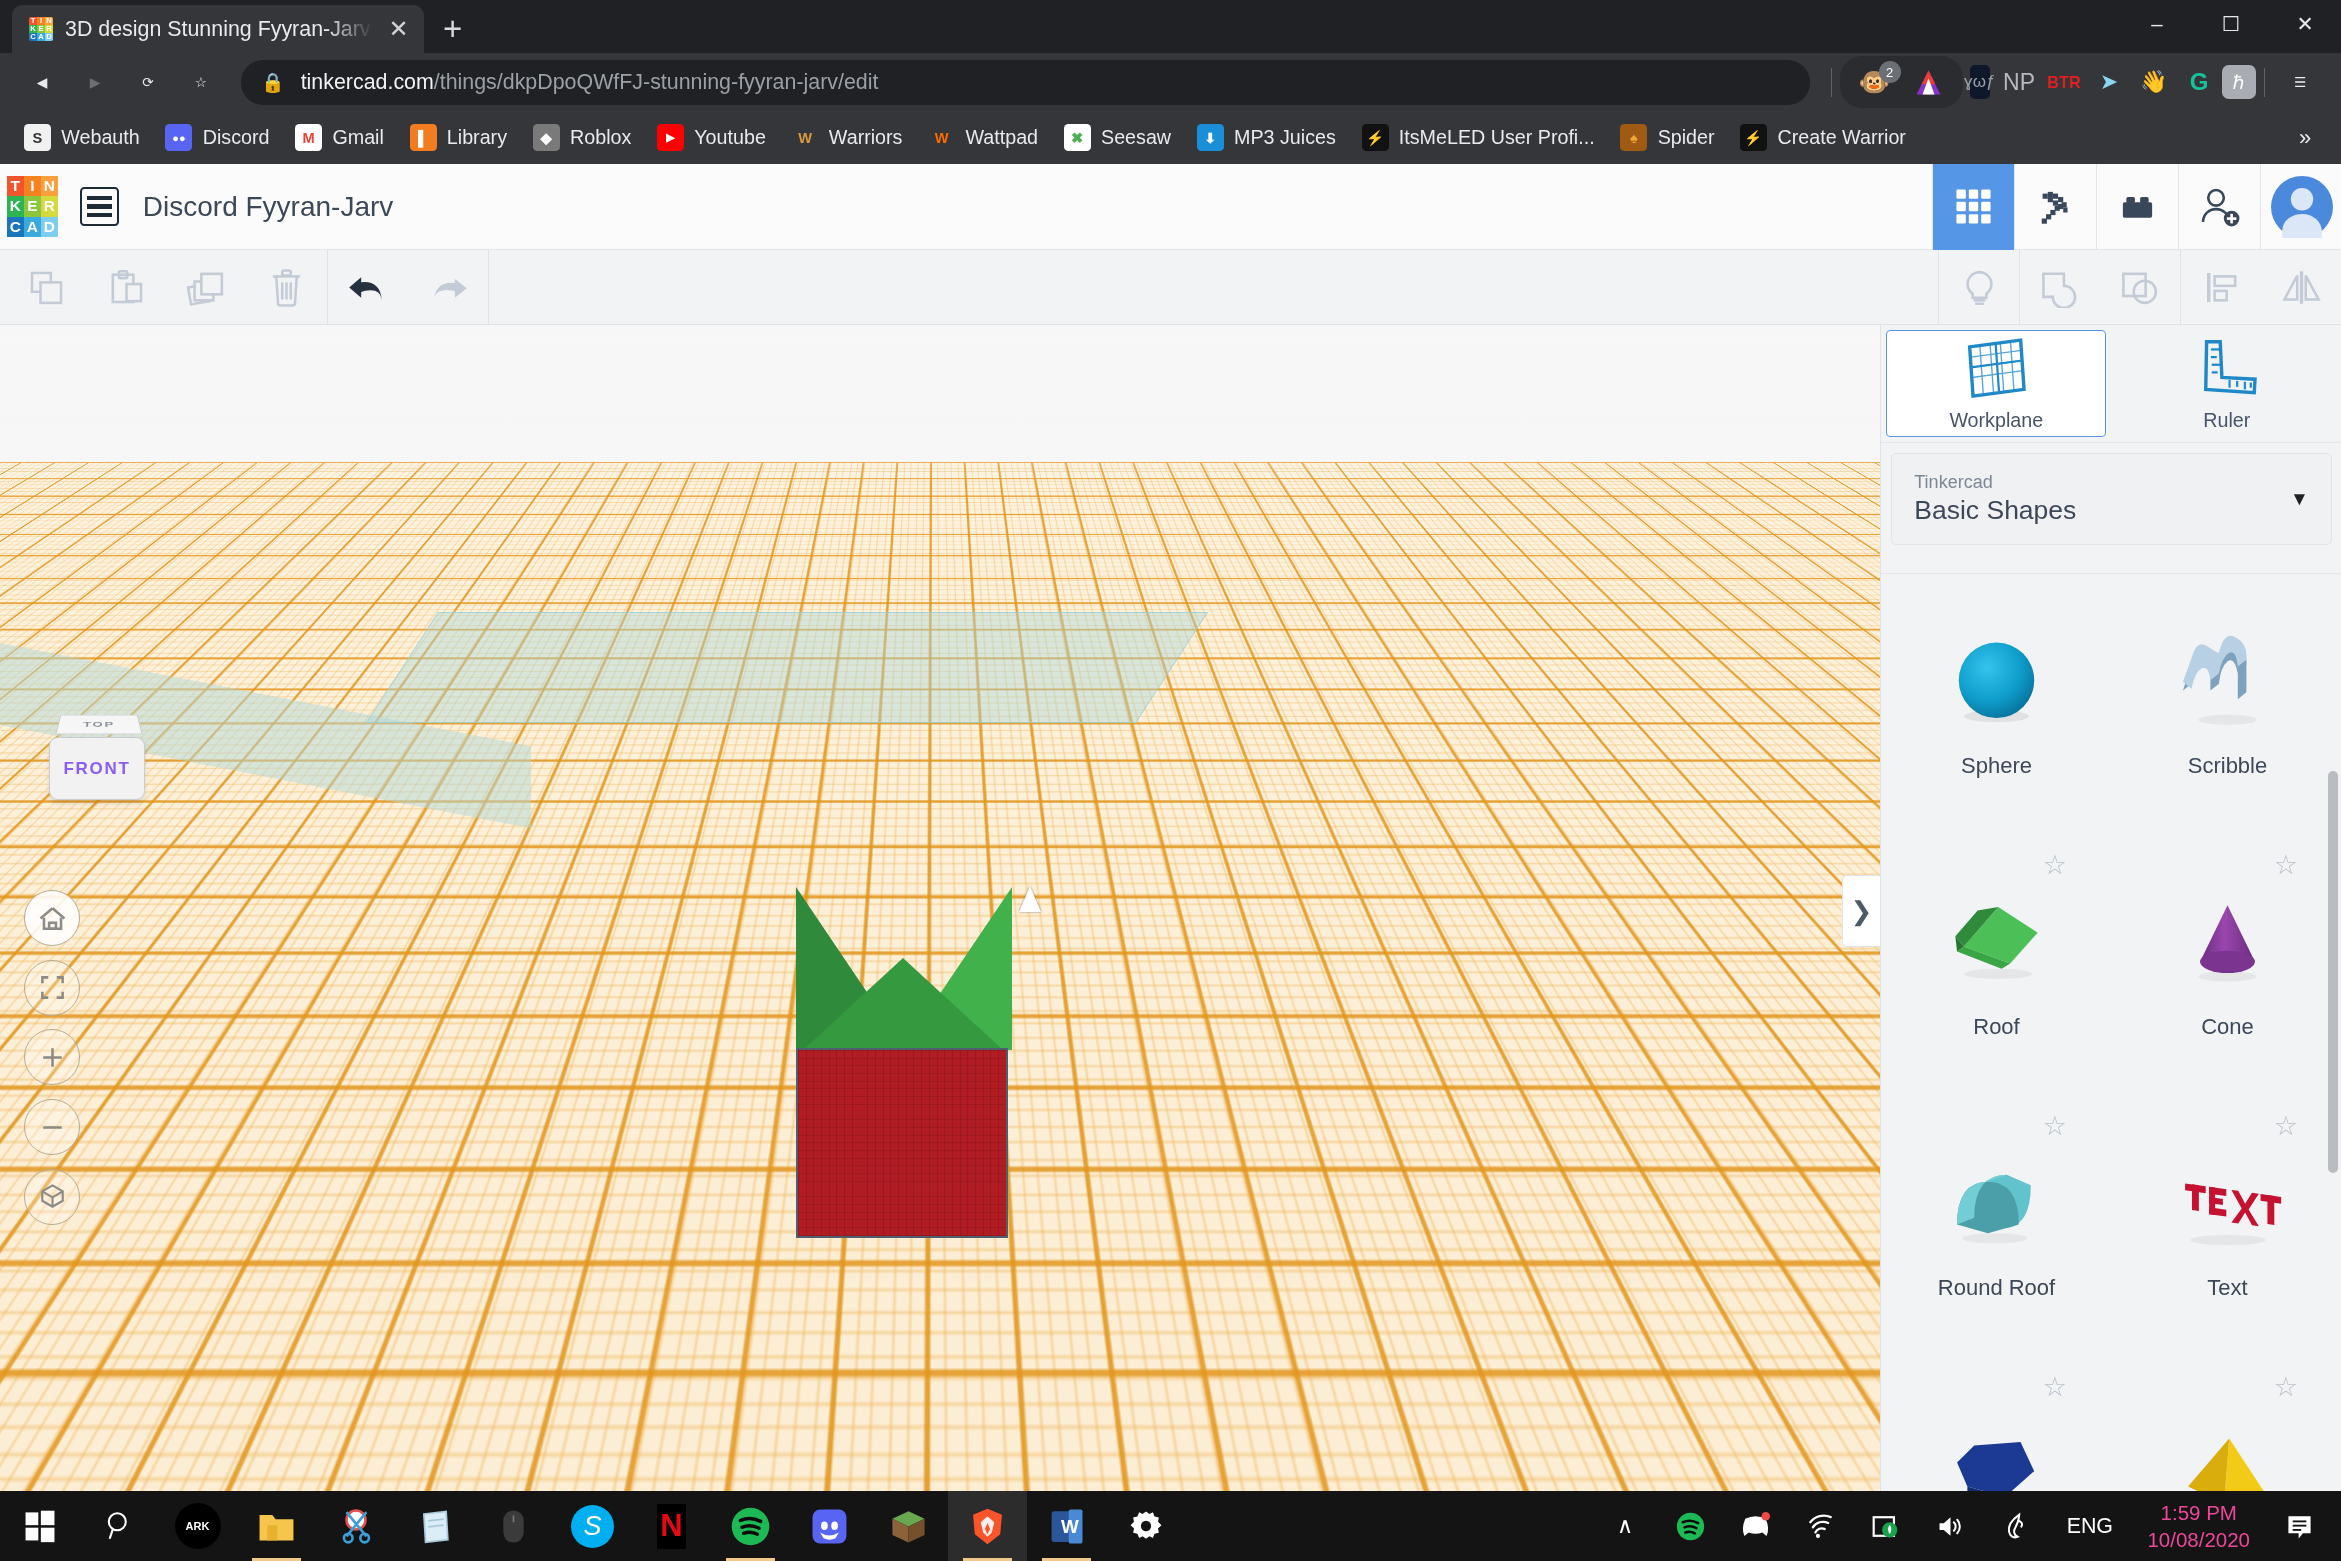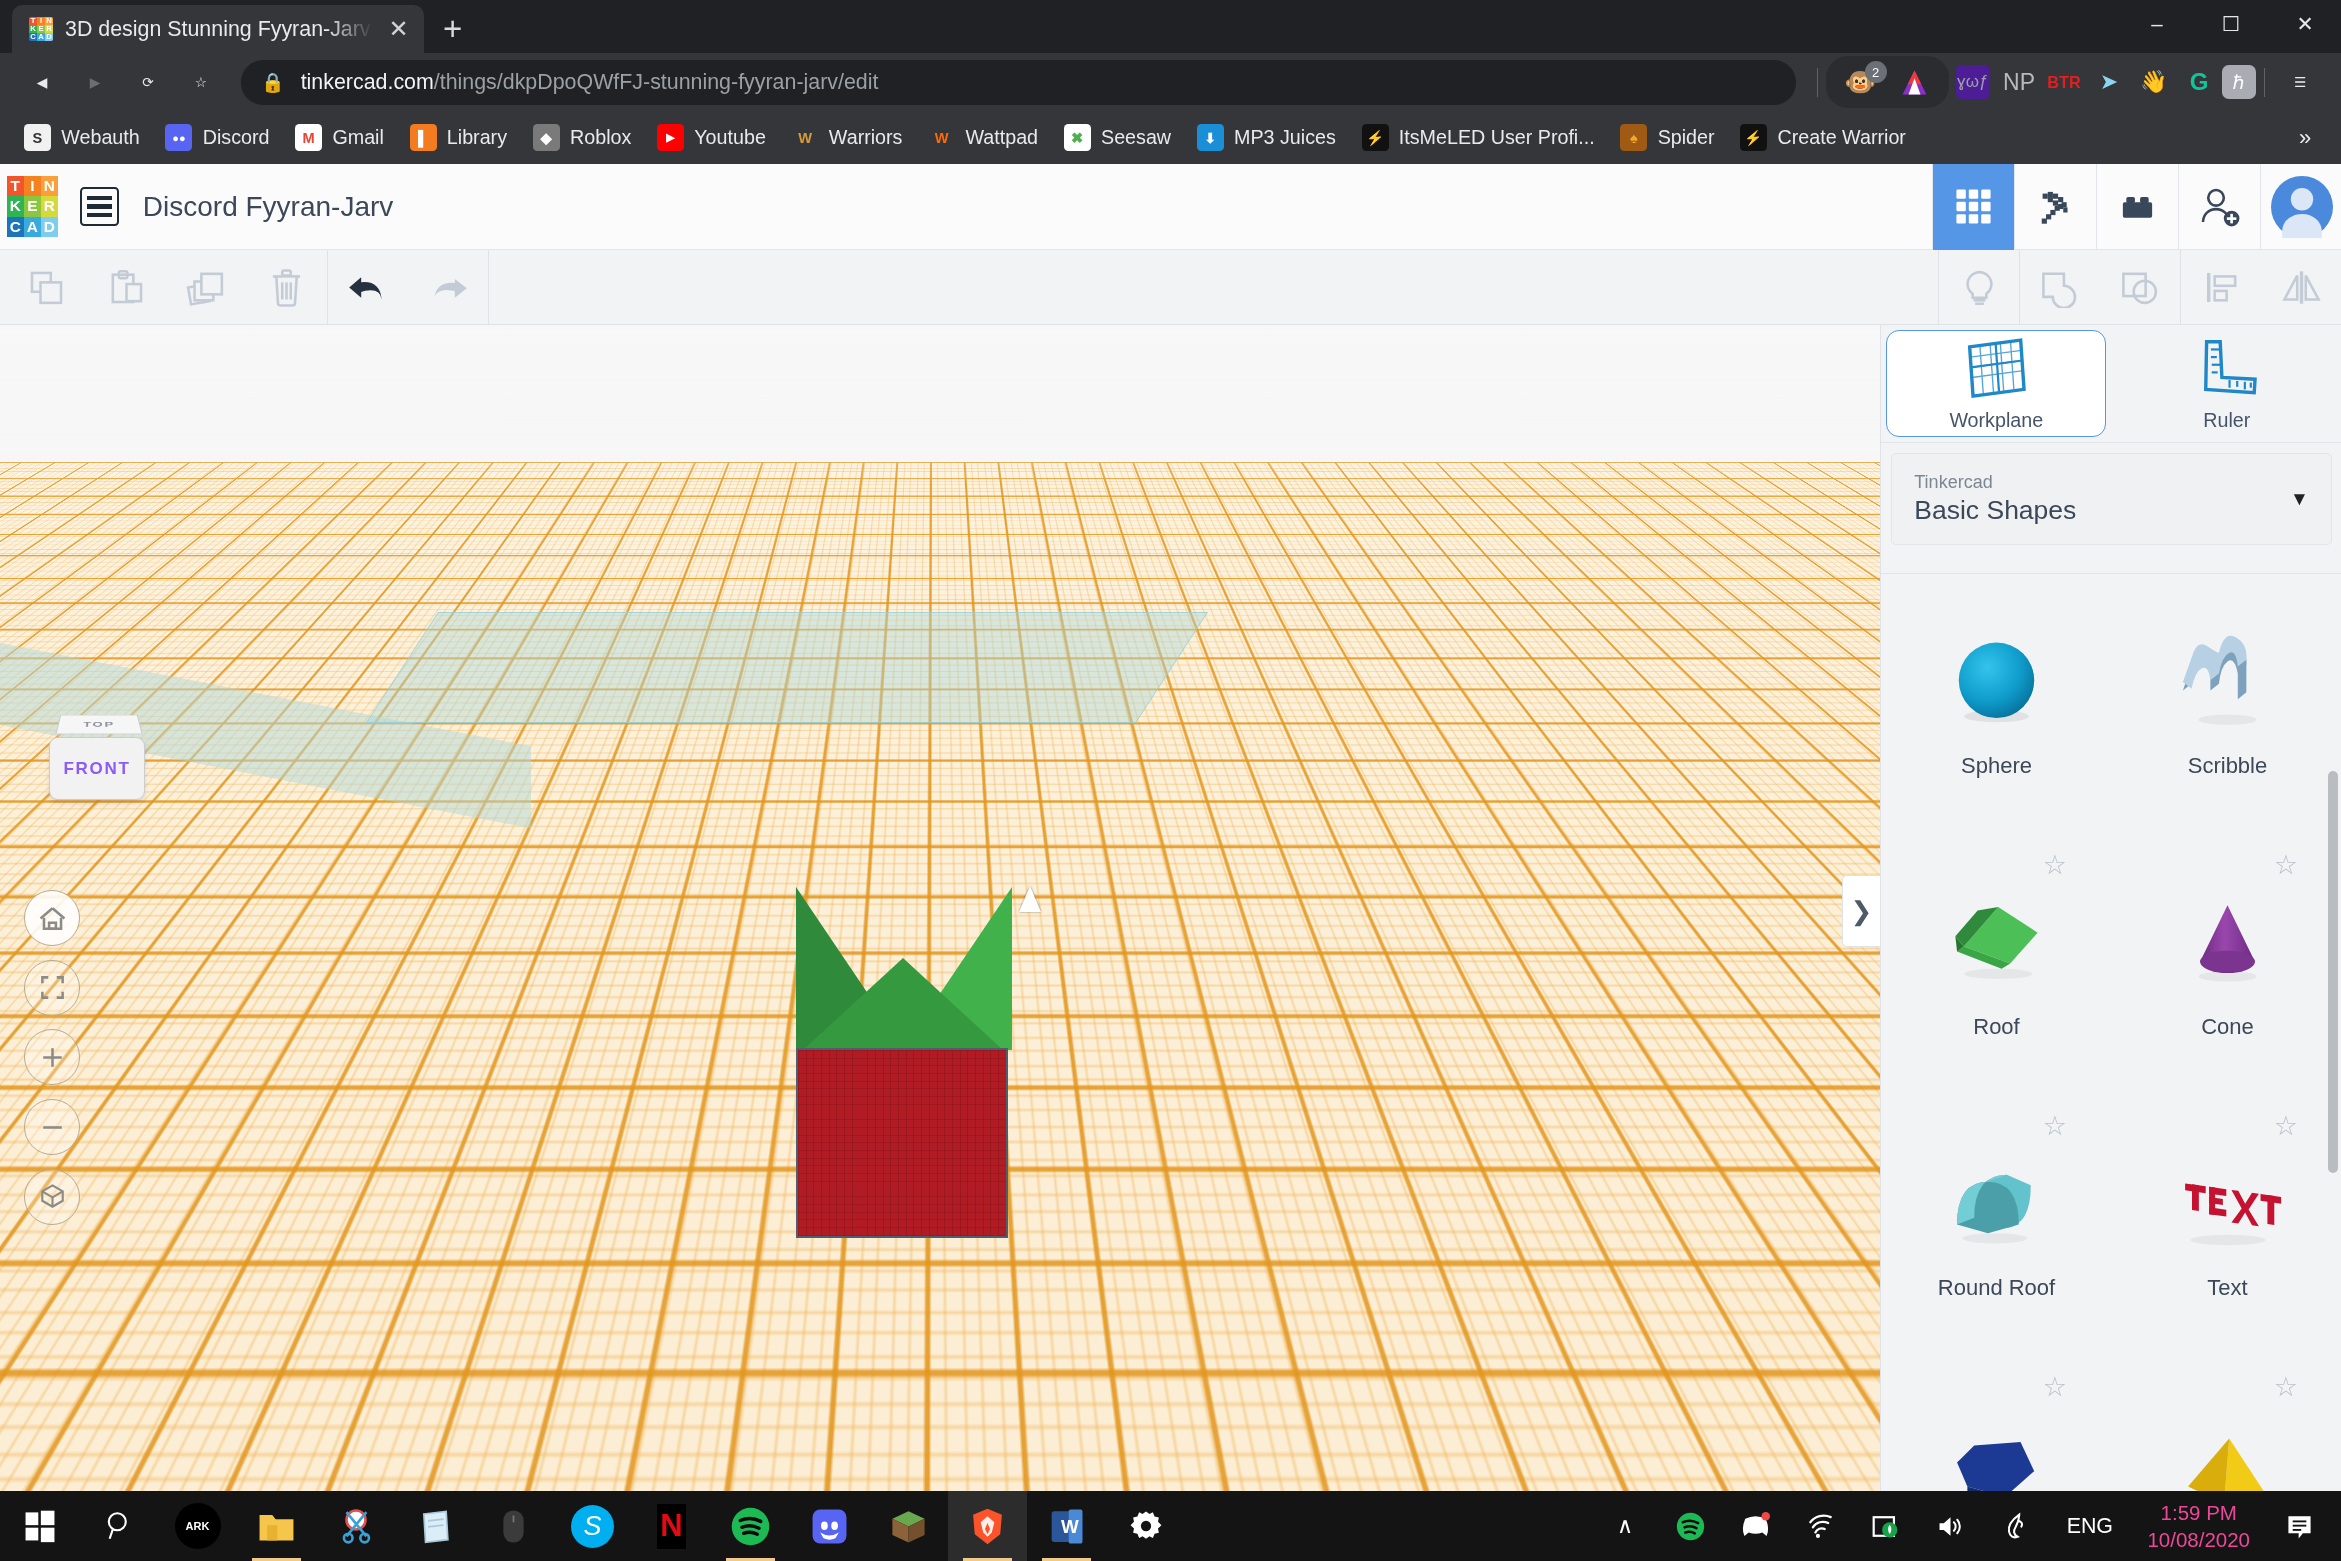--- a/index.html
+++ b/index.html
@@ -215,21 +215,21 @@
     color: #4d5a68; font-size: 26px; cursor: pointer; z-index: 5;
   }
 
   
   .rpanel {
     position: absolute; top: 325px; right: 0; width: 462px; height: 1166px;
     background: #f2f3f5; border-left: 0.9px solid #dfe2e6;
   }
   .wp-row { display: flex; height: 118px; border-bottom: 0.9px solid #e2e5e9; }
   .wp-card {
-    flex: 1 1 50%; margin: 5.1px; border-radius: 13px;
+    flex: 1 1 50%; margin: 5.1px; border-radius: 4px;
     display: flex; flex-direction: column; align-items: center; justify-content: center;
     gap: 6.8px; cursor: pointer;
   }
   .wp-card.selected { background: #fff; border: 1.7px solid #5596e6; }
   .wp-card-label { font-size: 19.7px; color: #46546a; }
 
   .shape-select {
     margin: 10.3px 10.3px 0 10.3px; height: 92px; background: #f0f1f3;
     border: 0.9px solid #e2e5e9; border-radius: 5.1px;
     display: flex; align-items: center; padding: 0 22px; cursor: pointer;
@@ -318,21 +318,21 @@
           <span style="position:absolute;top:1.7px;right:-3.4px;background:#6b6f76;color:#fff;font-size:13px;border-radius:50%;width:22px;height:22px;display:flex;align-items:center;justify-content:center;">2</span>
         </div>
         <div class="ext-icon" style="font-size:0;">
           <svg width="29" height="29" viewBox="0 0 34 34">
             <polygon points="17,3 31,31 3,31" fill="#8b2fc9"></polygon>
             <polygon points="17,3 25,19 9,19" fill="#ef3a3a"></polygon>
             <polygon points="17,12 24,31 10,31" fill="#ffffff"></polygon>
           </svg>
         </div>
       </div>
-      <div class="ext-icon" style="color:#9aa0a6;font-size:17px;background:#4c1d95;border-radius:5.1px;width:34px;height:34px;margin:0 6.8px;">ɣωƒ</div>
+      <div class="ext-icon" style="color:#9aa0a6;font-size:17px;background:#0f172a;border-radius:5.1px;width:20px;height:34px;margin:0 6.8px;">ɣωƒ</div>
       <div class="ext-icon" style="color:#b6bac0;font-size:23px;">NP</div>
       <div class="ext-icon" style="color:#e02020;font-size:16.3px;font-weight:bold;">BTR</div>
       <div class="ext-icon" style="color:#8ad6f0;font-size:22px;">➤</div>
       <div class="ext-icon" style="font-size:22px;">👋</div>
       <div class="ext-icon" style="color:#15c39a;font-size:24px;font-weight:bold;">G</div>
       <div class="ext-icon" style="color:#fff;background:#a9adb3;border-radius:6.8px;width:34px;height:34px;font-size:19px;">ℏ</div>
     </div>
     <div class="vdiv"></div>
     <div class="nav-btn">☰</div>
   </div>

